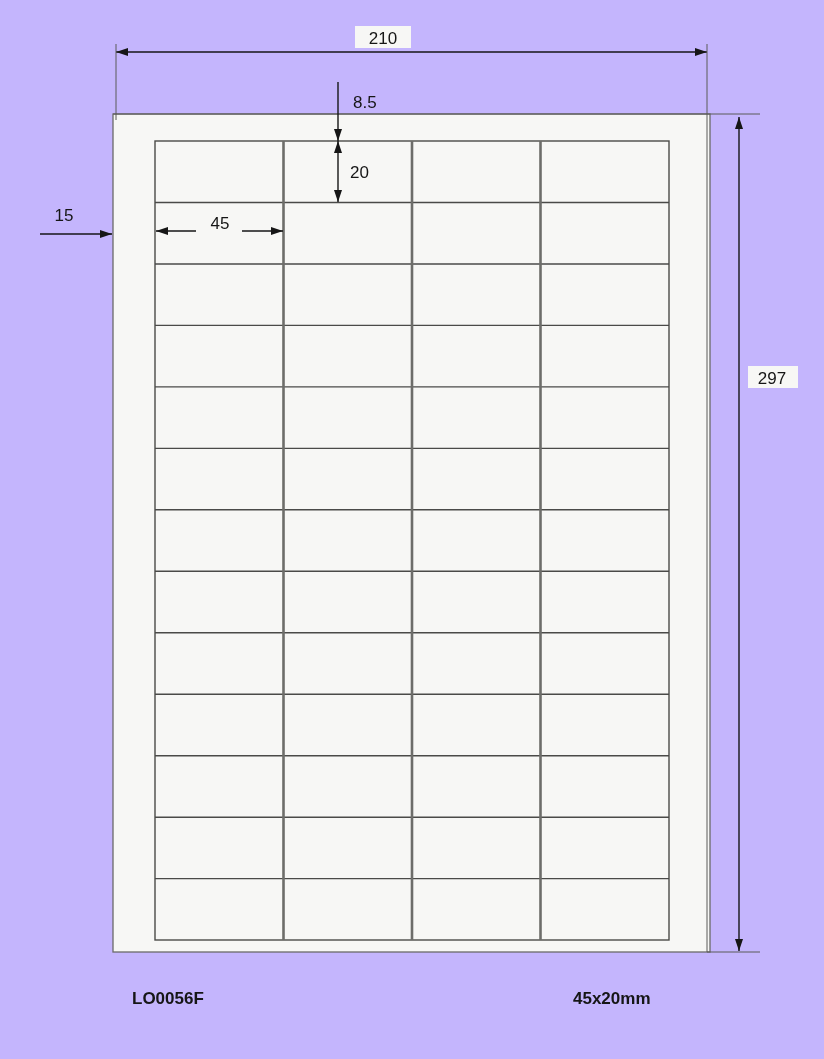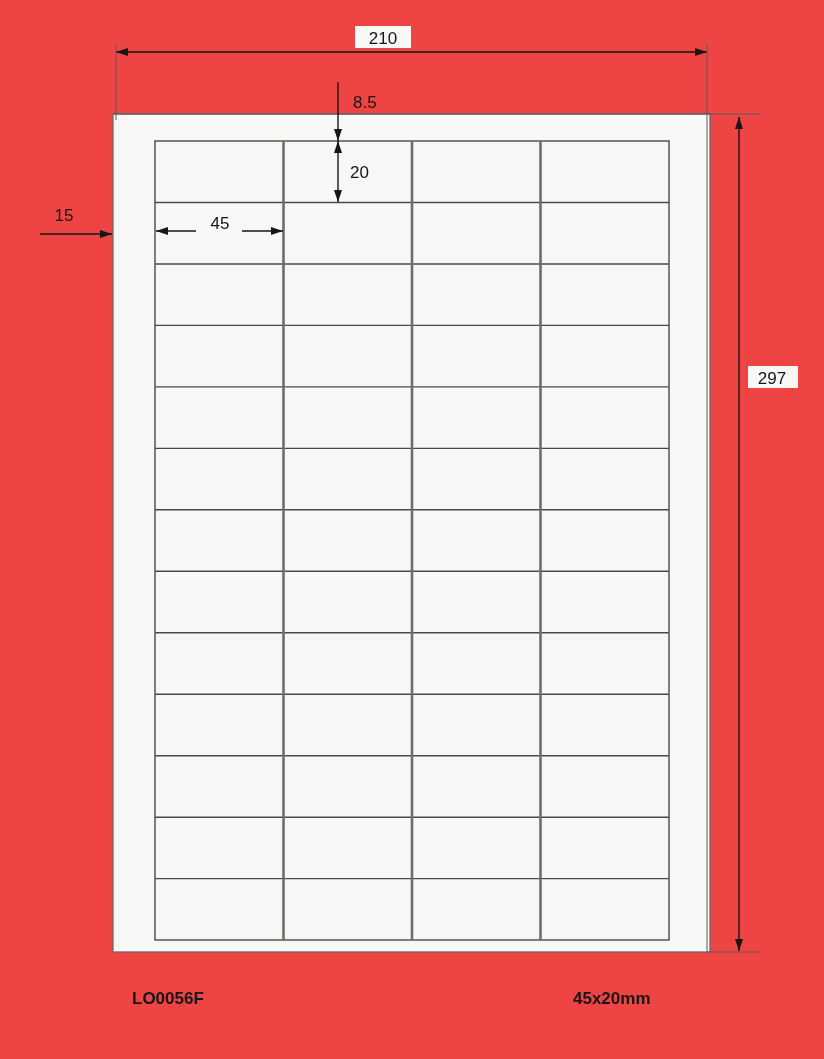--- a/index.html
+++ b/index.html
@@ -7,21 +7,21 @@
     padding: 0;
     background: #f7f7f5;
   }
   body {
     font-family: "Liberation Sans", sans-serif;
   }
   #page {
     position: relative;
     width: 824px;
     height: 1059px;
-    background: #ef4444;
+    background: #c4b5fd;
     overflow: hidden;
   }
   .svg-root {
     position: absolute;
     left: 0;
     top: 0;
     width: 824px;
     height: 1059px;
   }
   .dim-text {

